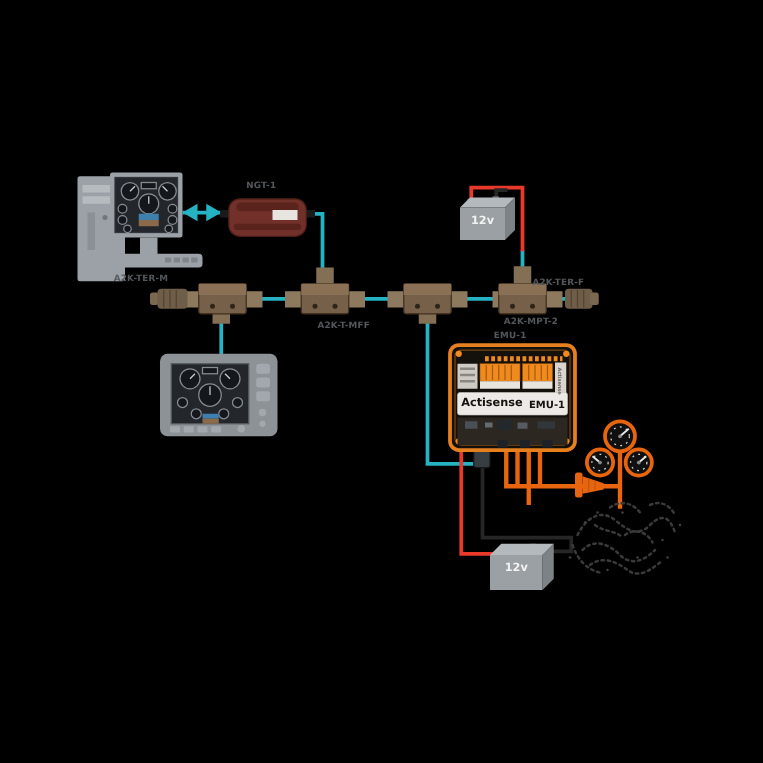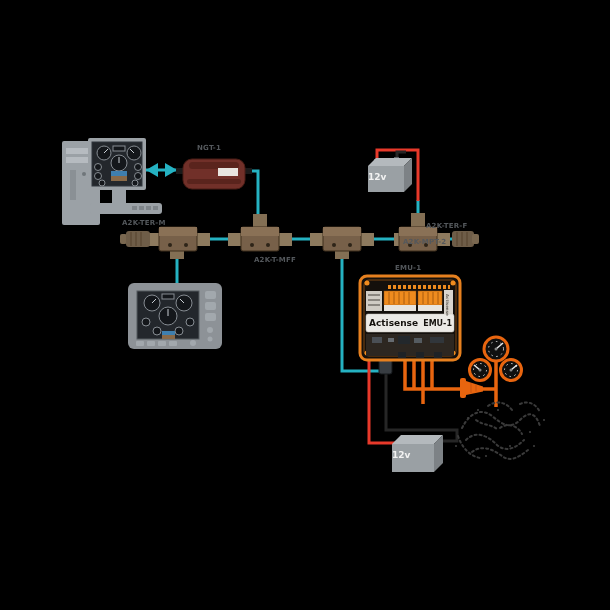--- a/index.html
+++ b/index.html
@@ -2,21 +2,21 @@
 <html style="--background: #000000; --nmea_cable: #25b2c2; --power_positive: #e8392a; --power_negative: #262626; --analog_wire: #e8650f; --label_text: #54585c; --device_gray: #9ba1a6;"><head>
 <meta charset="utf-8">
 <style>
   html,body{margin:0;padding:0;background:#000;}
   #stage{position:relative;width:610px;height:526px;background:var(--background,#000);overflow:hidden;
          font-family:"DejaVu Sans",sans-serif;}
   #gfx{position:absolute;left:0;top:0;z-index:1;}
   .lbl{position:absolute;z-index:2;font:700 7px "DejaVu Sans",sans-serif;
        color:var(--label_text,#54585c);letter-spacing:.2px;white-space:nowrap;}
   .batt-lbl{position:absolute;z-index:2;font:700 9px "DejaVu Sans",sans-serif;
-       color:#f2f2f2;text-align:left;white-space:nowrap;}
+       color:#f2f2f2;text-align:center;white-space:nowrap;}
   .emu-brand{position:absolute;z-index:2;font:700 9px "DejaVu Sans",sans-serif;color:#16120e;}
   .emu-model{position:absolute;z-index:2;font:700 8px "DejaVu Sans",sans-serif;color:#16120e;text-align:right;}
   .emu-side{position:absolute;z-index:2;font:700 4px "DejaVu Sans",sans-serif;color:#6a665f;
        transform:rotate(90deg);transform-origin:left top;}
   .wire-cyan{fill:none;stroke:var(--nmea_cable,#25b2c2);stroke-width:3;}
   .wire-red{fill:none;stroke:var(--power_positive,#e8392a);stroke-width:3;}
   .wire-black{fill:none;stroke:var(--power_negative,#262626);stroke-width:3;}
   .wire-orange{fill:none;stroke:var(--analog_wire,#e8650f);stroke-width:3.5;}
   .fill-cyan{fill:var(--nmea_cable,#25b2c2);}
   .scribble{fill:none;stroke:#3a3a3a;stroke-width:2;stroke-linecap:round;stroke-dasharray:2 3;}
@@ -290,23 +290,23 @@
           <circle cx="544" cy="420" r="1"></circle>
           <circle cx="456" cy="446" r="1"></circle>
       <circle cx="498" cy="410" r="1"></circle>
           <circle cx="534" cy="446" r="1"></circle>
           <circle cx="478" cy="410" r="1"></circle>
     </g>
   </g>
 </svg>
 
   <div class="lbl" style="left:197px;top:144px">NGT-1</div>
-  <div class="lbl" style="left:122px;top:219px">A2K-TER-M</div>
+  <div class="lbl" style="left:91px;top:219px">A2K-TER-M</div>
   <div class="lbl" style="left:254px;top:256px">A2K-T-MFF</div>
   <div class="lbl" style="left:426px;top:222px">A2K-TER-F</div>
-  <div class="lbl" style="left:403px;top:238px">A2K-MPT-2</div>
+  <div class="lbl" style="left:403px;top:253px">A2K-MPT-2</div>
   <div class="lbl" style="left:395px;top:264px">EMU-1</div>
   <div class="batt-lbl" style="left:368px;top:172px;width:36px">12v</div>
   <div class="batt-lbl" style="left:392px;top:450px;width:42px">12v</div>
   <div class="emu-brand" style="left:369px;top:318px">Actisense</div>
   <div class="emu-model" style="left:420px;top:319px;width:32px">EMU-1</div>
   <div class="emu-side" style="left:450px;top:294px">Actisense</div>
 </div>
 
 </body></html>

